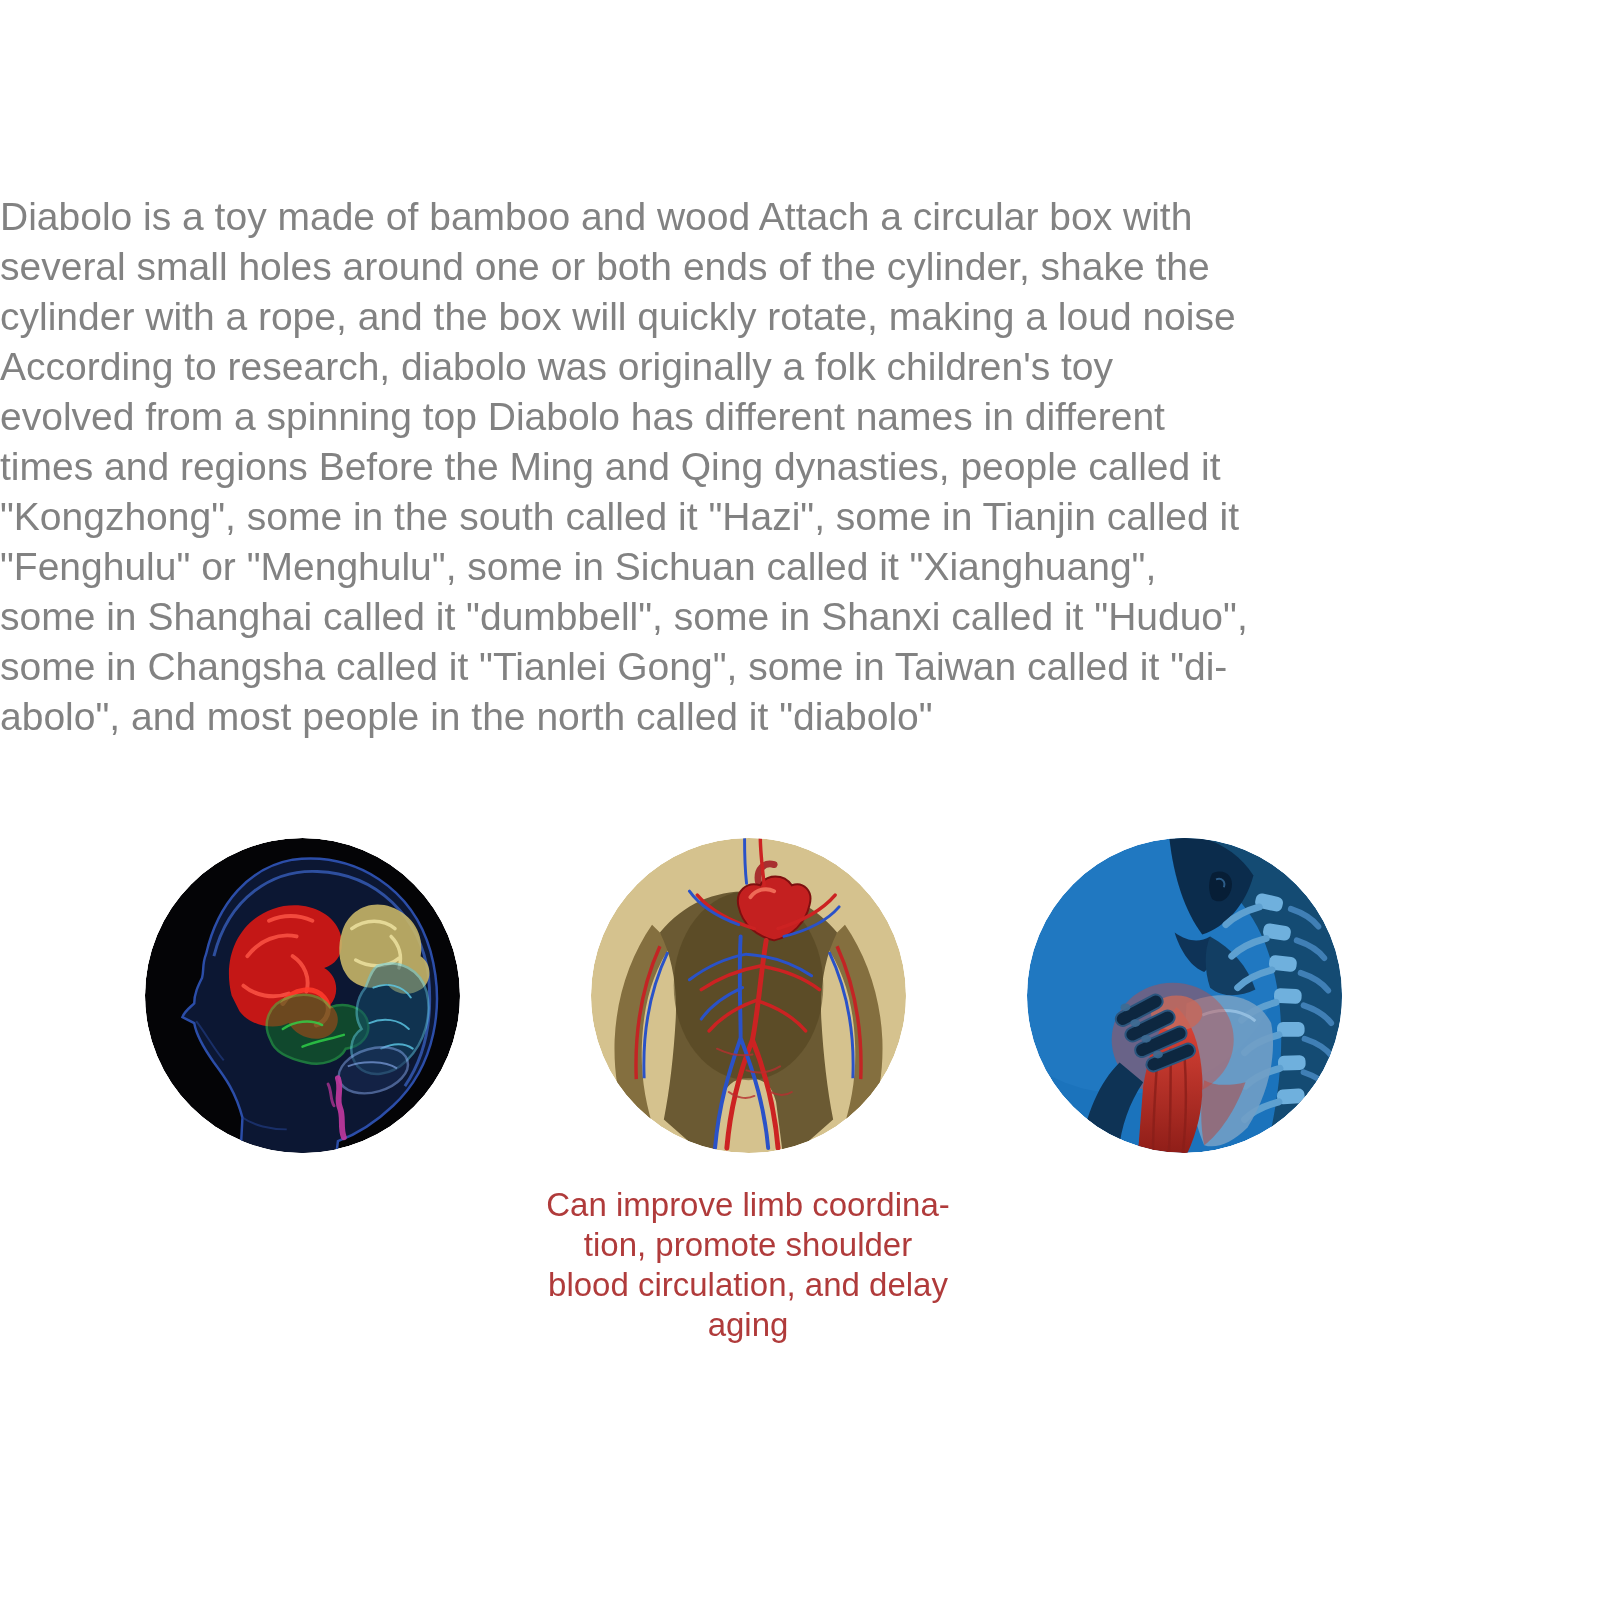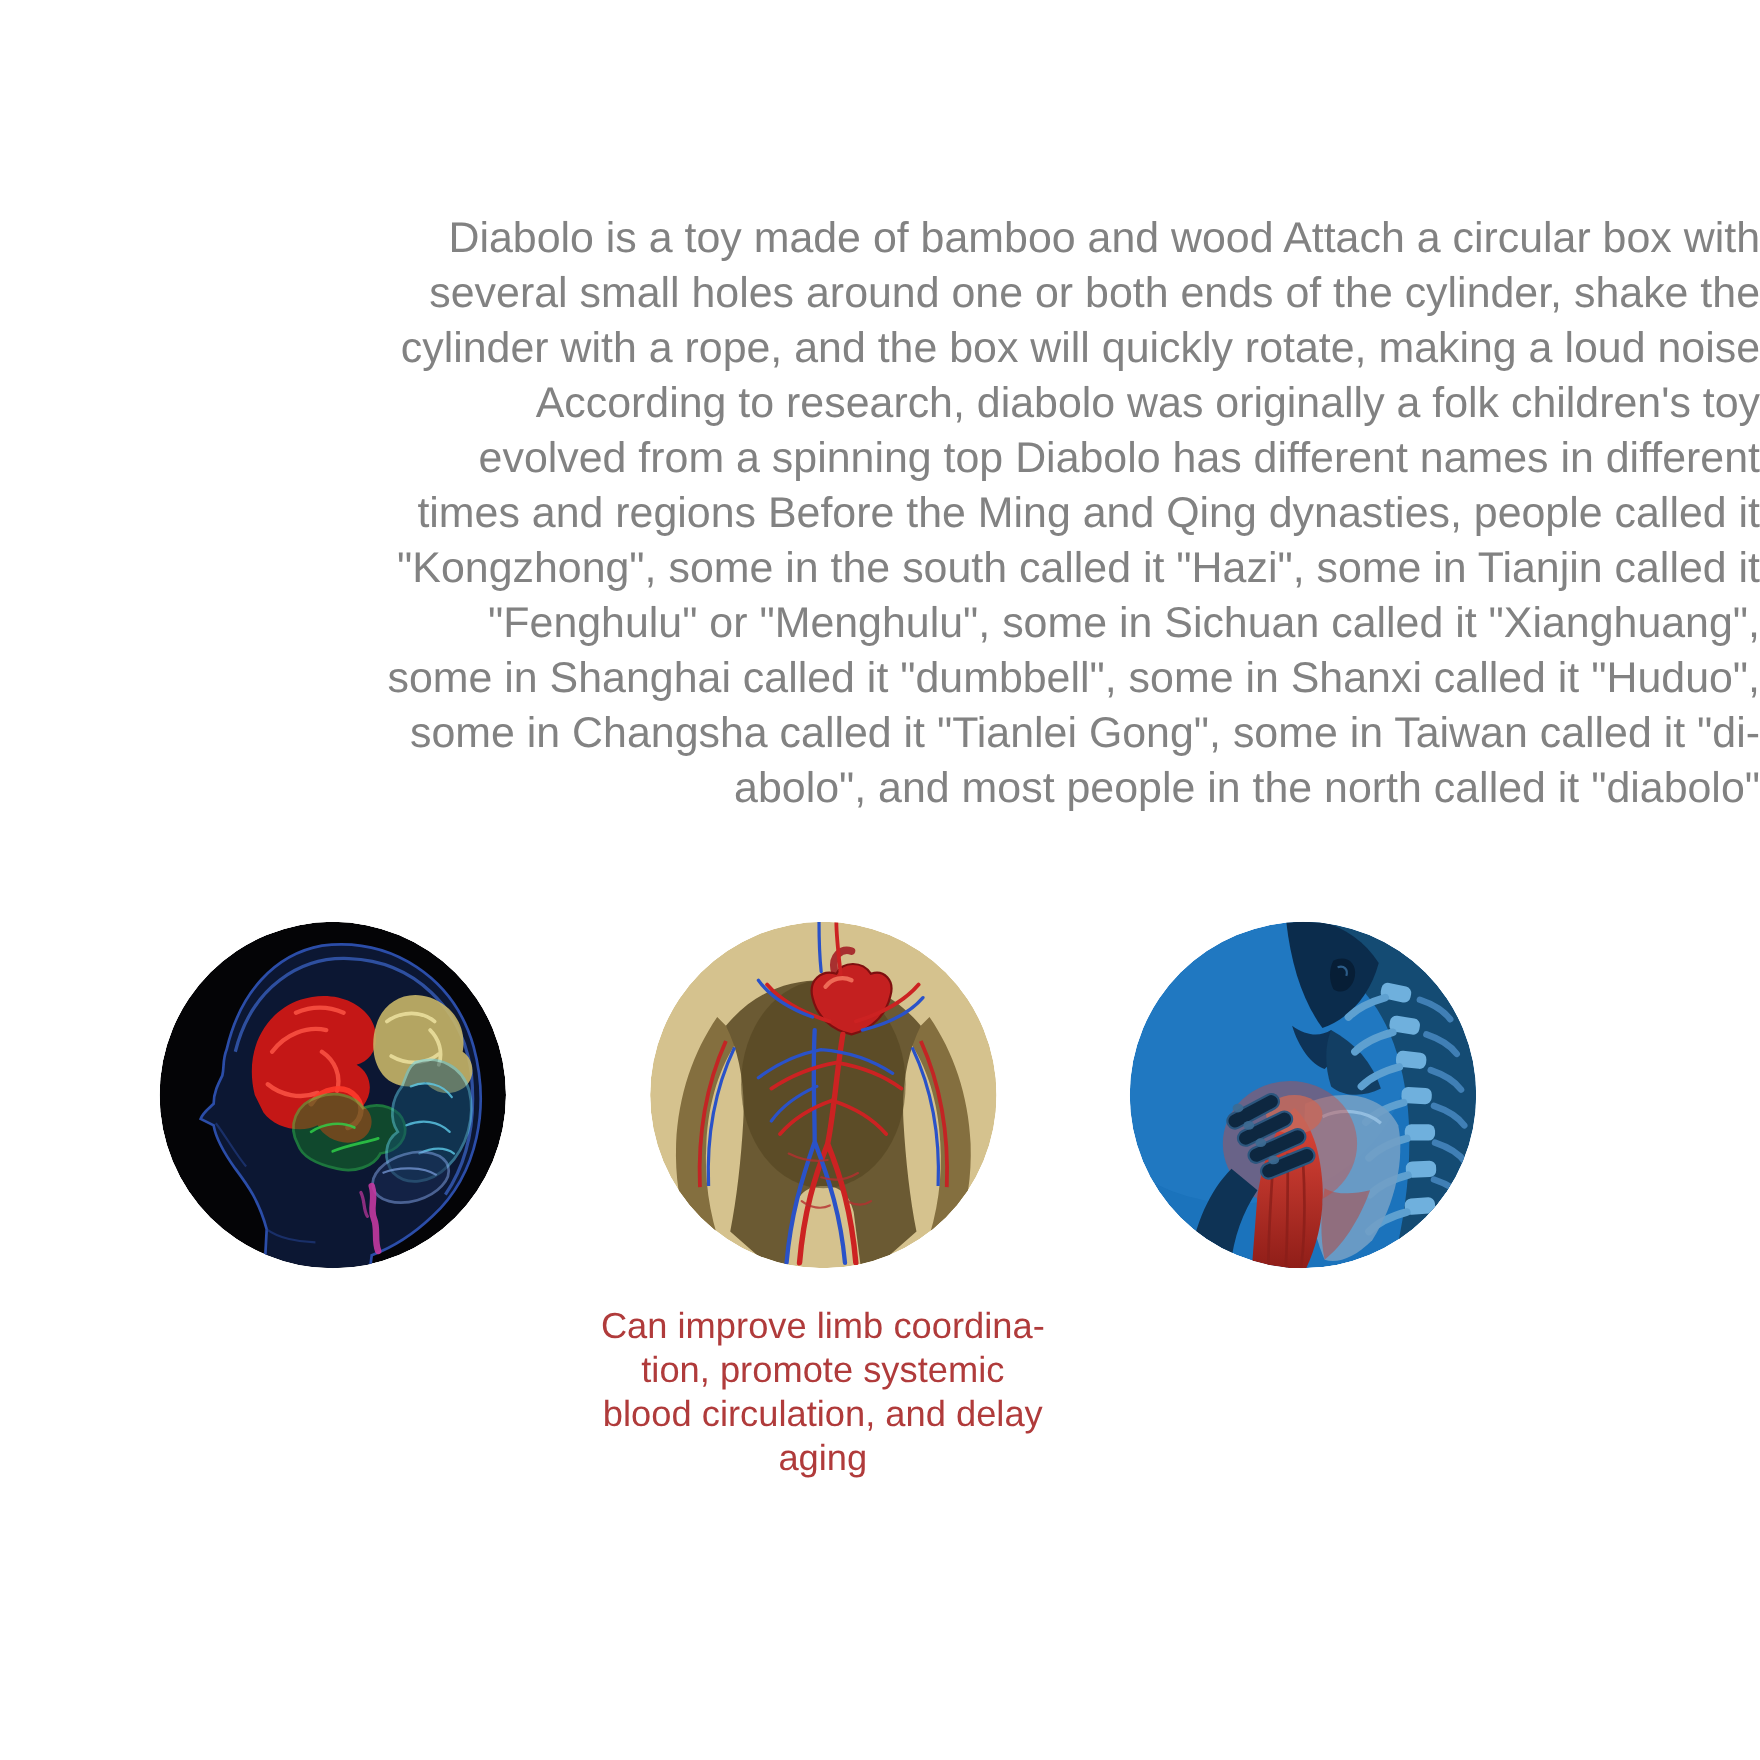--- a/index.html
+++ b/index.html
@@ -7,21 +7,21 @@
     width: 1600px; height: 1600px;
     position: relative;
     background: #ffffff;
     font-family: "Liberation Sans", sans-serif;
     overflow: hidden;
   }
   .description {
     position: absolute;
     top: 192px; left: 0;
     width: 1600px;
-    text-align: right;
+    text-align: left;
     font-size: 39px;
     line-height: 50px;
     color: #828282;
     white-space: pre-line;
   }
   .benefit-col {
     position: absolute;
     top: 838px;
     width: 430px;
     text-align: center;
@@ -128,21 +128,21 @@
         <path d="M152 100 C 150 140 152 175 152 203 M152 203 C 140 238 130 270 126 315 M152 203 C 166 240 176 272 180 315" stroke="#2a52c8" stroke-width="4" fill="none" stroke-linecap="round"></path>
 
         <path d="M172 130 C 150 134 130 142 112 154 M172 130 C 196 134 216 142 232 154 M168 165 C 148 172 132 182 120 196 M168 165 C 190 172 206 182 218 196 M166 92 C 140 84 120 72 108 58 M190 92 C 216 84 236 72 248 58 M176 48 C 174 30 172 14 172 0" stroke="#cc2222" stroke-width="3.5" fill="none" stroke-linecap="round"></path>
         <path d="M158 118 C 136 122 116 132 100 144 M158 118 C 184 120 206 128 224 140 M154 152 C 136 160 122 170 112 184 M158 46 C 156 28 156 12 156 0 M150 88 C 128 80 110 68 100 54 M196 100 C 220 94 240 84 252 70" stroke="#2a52c8" stroke-width="3" fill="none" stroke-linecap="round"></path>
 
         <path d="M128 214 C 140 220 152 222 164 220 M158 236 C 170 240 182 238 192 232 M140 258 C 148 264 158 266 166 262 M182 258 C 190 262 198 262 204 258" stroke="#b53030" stroke-width="2" fill="none" opacity="0.8" stroke-linecap="round"></path>
       </g>
     </svg>
   </div>
   <div class="caption">Can improve limb coordina-
-tion, promote systemic
+tion, promote shoulder
 blood circulation, and delay
 aging</div>
 </div>
 
 <div class="benefit-col col-3">
   <div class="circle-img">
     <svg viewBox="0 0 320 320" aria-hidden="true">
       <defs>
         <clipPath id="clip3">
             <circle cx="160" cy="160" r="160"></circle>

